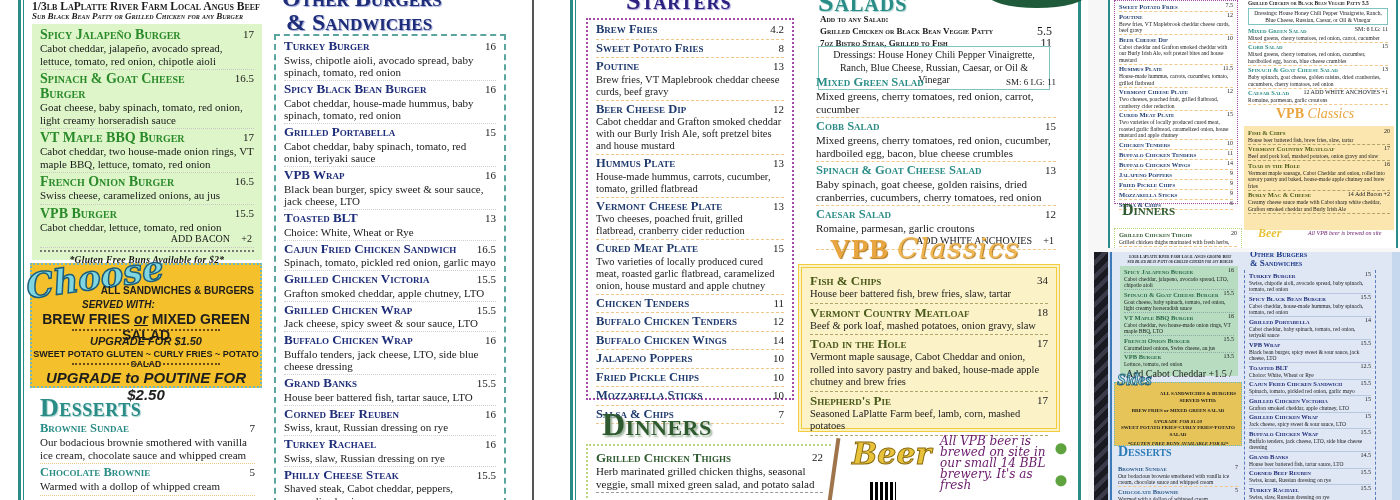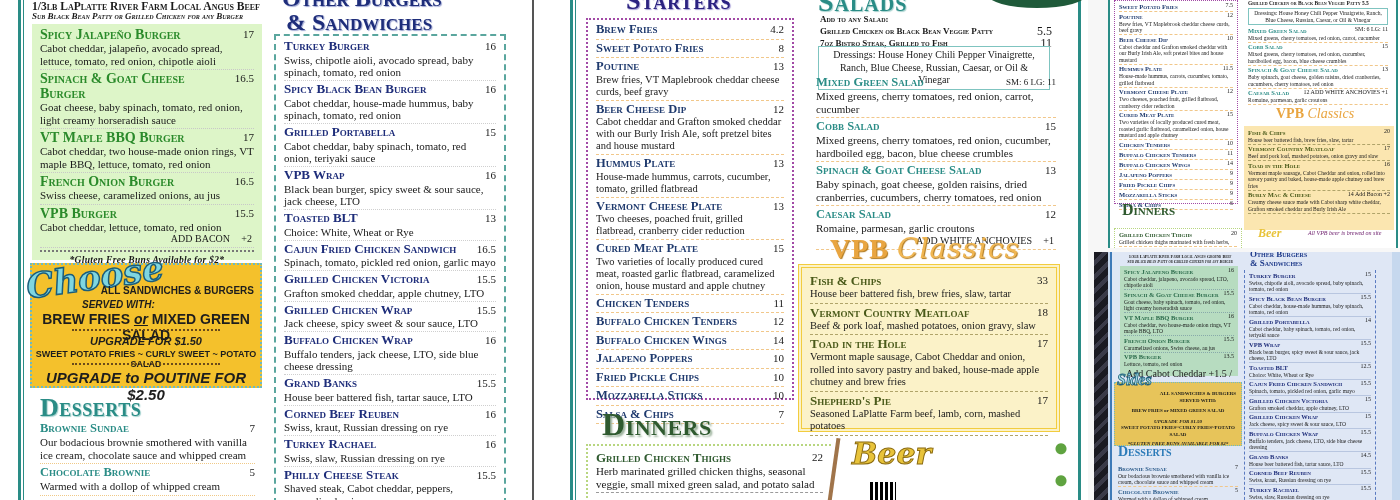--- a/index.html
+++ b/index.html
@@ -182,21 +182,21 @@
     <div class="choose-script">Choose</div>
     <div class="choose-l1">ALL SANDWICHES &amp; BURGERS</div>
     <div class="choose-l2">SERVED WITH:</div>
     <div class="choose-l3">
       <span>BREW FRIES</span>
       <u>or</u>
       <span>MIXED GREEN SALAD</span>
     </div>
     <div class="zigzag" style="top:62px"></div>
     <div class="choose-l4">UPGRADE FOR $1.50</div>
-    <div class="choose-l5">SWEET POTATO FRIES ~ CURLY SWEET ~ POTATO SALAD</div>
+    <div class="choose-l5">SWEET POTATO GLUTEN ~ CURLY FRIES ~ POTATO SALAD</div>
     <div class="zigzag" style="top:96px"></div>
     <div class="choose-l6">UPGRADE to POUTINE FOR $2.50</div>
   </div>
 
   <div class="dessert-title">Desserts</div>
   <div class="dessert-list" id="dessert-list">
       <div class="item">
         <span class="name">Brownie Sundae</span>
         <span class="price">7</span>
         <span class="desc">Our bodacious brownie smothered with vanilla ice cream, chocolate sauce and whipped cream</span>
@@ -408,21 +408,21 @@
       </div>
     </div>
 
   <div class="classics-title">
     <span>VPB</span>
     <span class="script">Classics</span>
   </div>
   <div class="classics-box" id="classics-box">
       <div class="item">
         <span class="name">Fish &amp; Chips</span>
-        <span class="price">33</span>
+        <span class="price">34</span>
         <span class="desc">House beer battered fish, brew fries, slaw, tartar</span>
       </div>
       <div class="item">
         <span class="name">Vermont Country Meatloaf</span>
         <span class="price">18</span>
         <span class="desc">Beef &amp; pork loaf, mashed potatoes, onion gravy, slaw</span>
       </div>
       <div class="item">
         <span class="name">Toad in the Hole</span>
         <span class="price">17</span>
@@ -431,20 +431,21 @@
       <div class="item">
         <span class="name">Shepherd's Pie</span>
         <span class="price">17</span>
         <span class="desc">Seasoned LaPlatte Farm beef, lamb, corn, mashed potatoes</span>
       </div>
     </div>
 
   <div class="beer-box">
     <div class="wheat"></div>
     <div class="beer-word">Beer</div>
+    <div class="beer-text">All VPB beer is brewed on site in our small 14 BBL brewery. It's as fresh</div>
     <div class="qr"></div>
     <div class="hops-vine"></div>
   </div>
 </div>
 
 <div class="panel" id="page3">
   <div class="mini-top mini">
     <div class="vline" style="left:0"></div>
     <div class="mini-starters" id="mini-starters">
         <div class="item">

